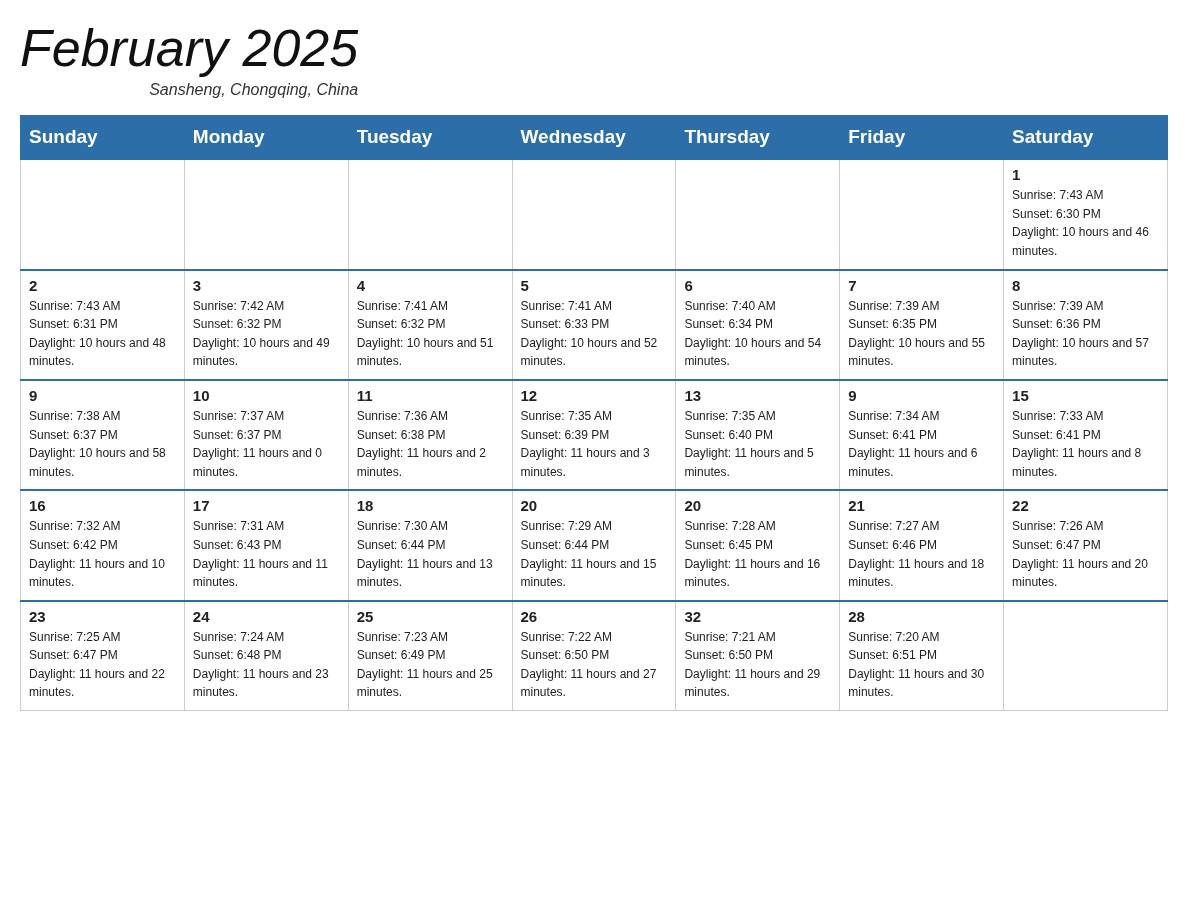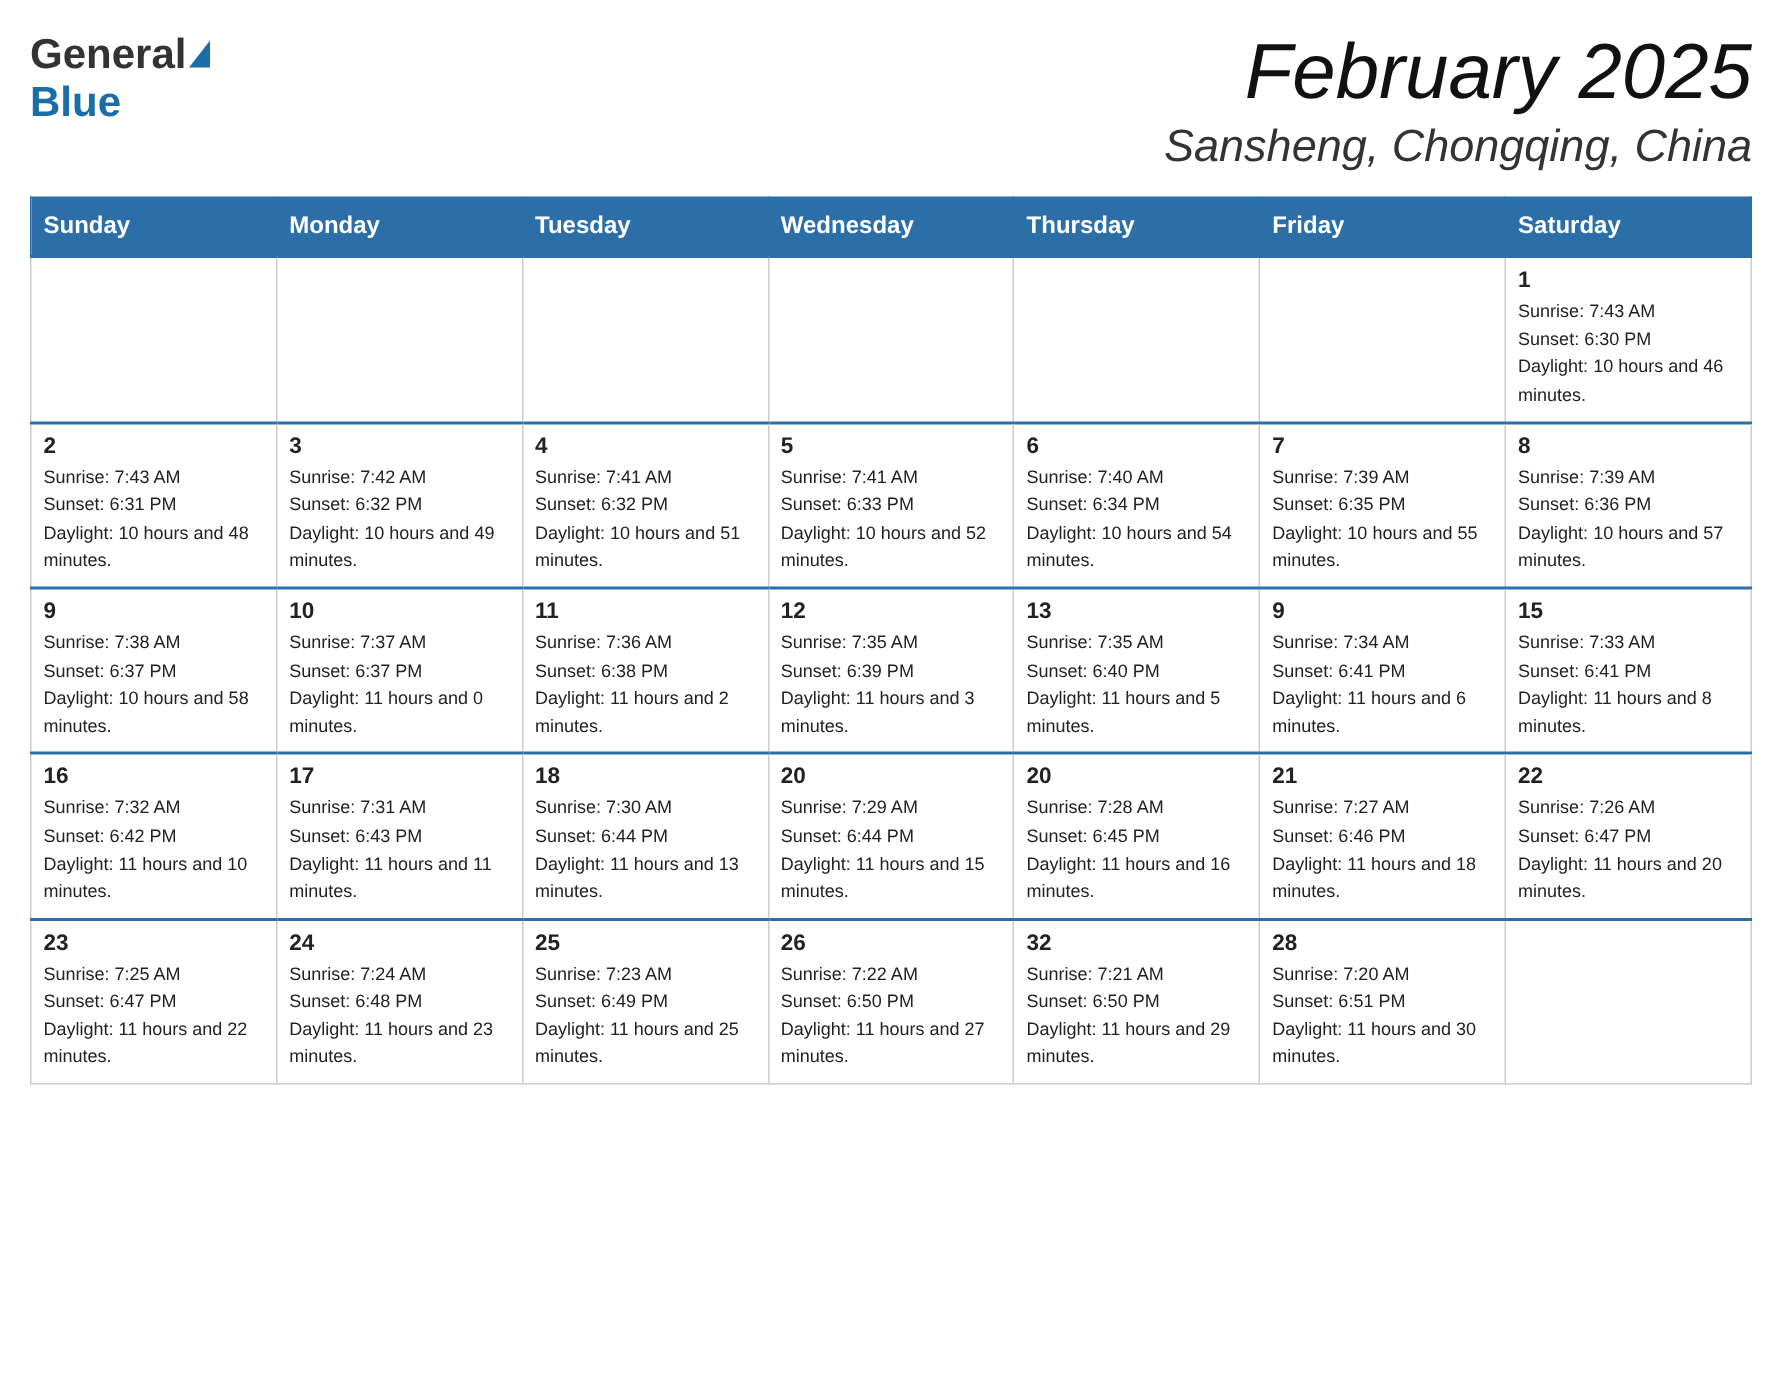--- a/index.html
+++ b/index.html
@@ -43,33 +43,33 @@
       text-align: right;
       font-style: italic;
     }
     .month-title {
       font-size: 52px;
       font-weight: normal;
       color: #111;
       line-height: 1.1;
     }
     .subtitle {
-      font-size: 30px;
+      font-size: 16px;
       color: #333;
       margin-top: 4px;
     }
     .calendar {
       width: 100%;
       border-collapse: collapse;
       border: 1px solid #aaa;
     }
     .calendar th {
       background-color: #2b6ea8;
       color: #fff;
-      font-size: 16px;
+      font-size: 19px;
       font-weight: bold;
       padding: 10px 8px;
       text-align: left;
       border: 1px solid #2b6ea8;
     }
     .calendar td {
       vertical-align: top;
       padding: 6px 8px 8px 8px;
       border: 1px solid #ccc;
       width: 14.28%;
@@ -93,27 +93,20 @@
       color: #222;
     }
     .empty-cell {
       background: #f9f9f9;
     }
   </style>
 </head>
 <body>
 
 <div class="header">
-  <div class="logo">
-    <div class="logo-text">
-      <span class="logo-general">General</span>
-        <span class="logo-flag"></span>
-    </div>
-    <span class="logo-blue">Blue</span>
-  </div>
   <div class="title-block">
     <div class="month-title">February 2025</div>
     <div class="subtitle">Sansheng, Chongqing, China</div>
   </div>
 </div>
 
 <table class="calendar">
   <thead>
     <tr>
     <th>Sunday</th>

